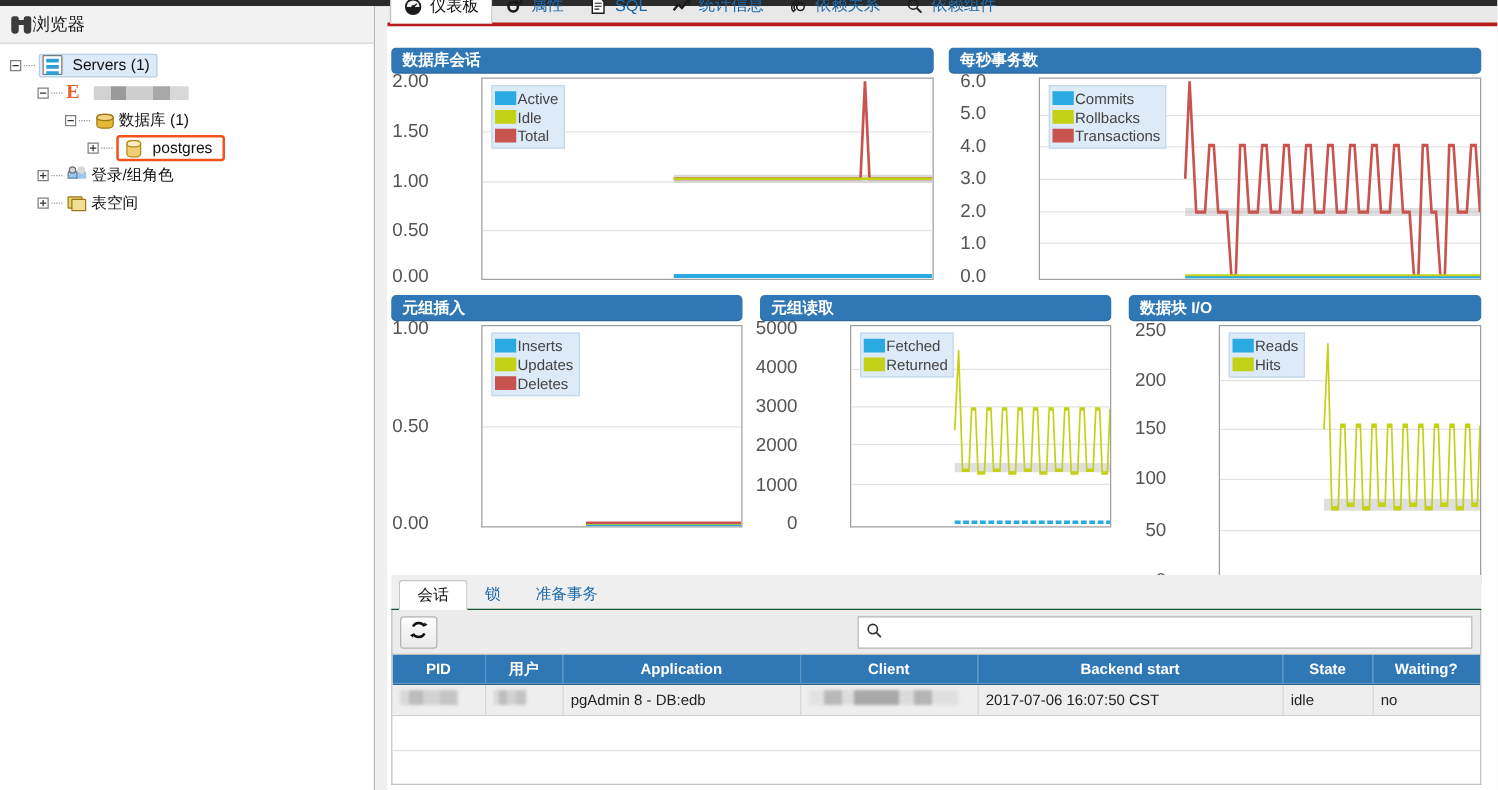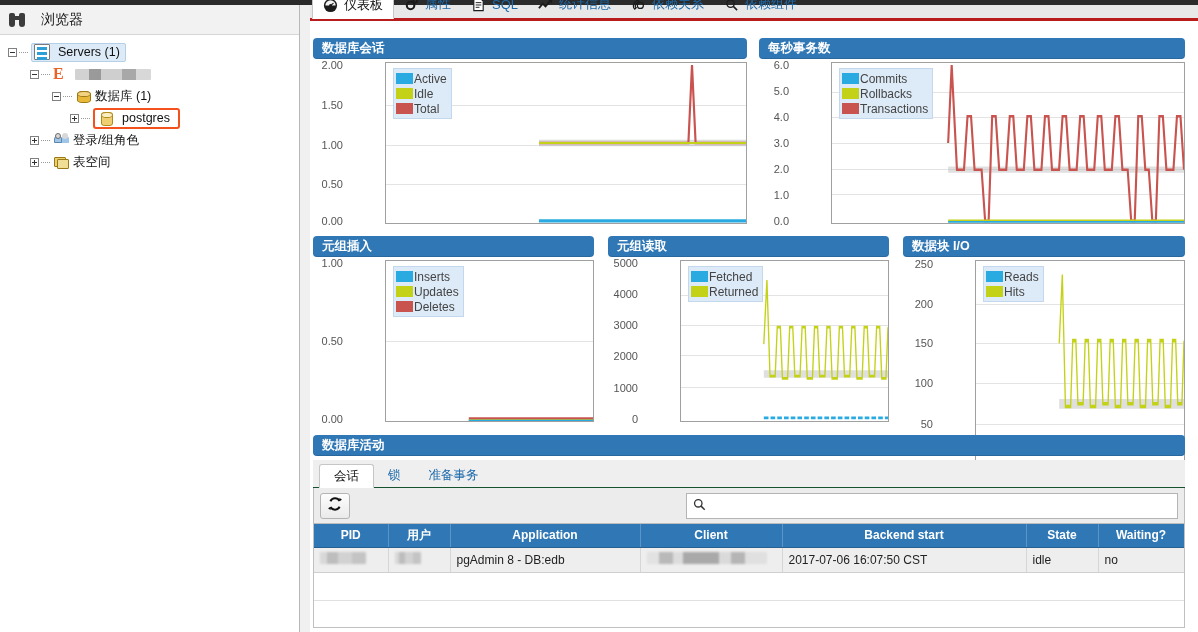--- a/index.html
+++ b/index.html
@@ -16,21 +16,21 @@
 
   
   .topstrip { position:absolute; left:0; top:0; width:1198px; height:5px; background:#2b2b2b; }
 
   
   .browser-panel {
     position:absolute; left:0; top:5px; width:300px; height:627px;
     background:#ffffff; border-right:1px solid #b8b8b8;
   }
   .browser-header {
-    height:30px; display:flex; align-items:center; gap:16px;
+    height:30px; display:flex; align-items:center; gap:1px;
     padding-left:9px; background:#f2f2f2; border-bottom:1px solid #d6d6d6;
   }
   .browser-title { font-size:14px; color:#1a1a1a; }
   .binoc { width:16px; height:14px; position:relative; }
   .binoc i { position:absolute; top:0; width:6px; height:14px; background:#3c3c3c; border-radius:2px 2px 3px 3px; }
   .binoc i.l { left:0; } .binoc i.r { right:0; }
   .binoc u { position:absolute; left:5px; top:3px; width:6px; height:4px; background:#3c3c3c; }
 
   .tree { padding:6px 0 0 0; font-size:12.5px; position:relative; }
   .tnode { display:flex; align-items:center; height:22px; position:relative; white-space:nowrap; }
@@ -131,21 +131,21 @@
   .panel { position:absolute; }
   .phead {
     height:21px; background:#2f77b5; color:#fff; font-weight:bold; font-size:12.5px;
     border-radius:4px; display:flex; align-items:center; padding-left:9px;
     box-shadow: inset 0 -1px 0 rgba(0,0,0,.12);
   }
   .pbody { position:absolute; left:0; right:0; top:24px; bottom:0; }
 
   .chartwrap { position:absolute; inset:0; }
   .yaxis { position:absolute; left:0; top:0; bottom:0; width:34px; }
-  .ytick { position:absolute; right:4px; transform:translateY(-50%); font-size:11px; color:#555; white-space:nowrap;margin-left:28px; }
+  .ytick { position:absolute; right:4px; transform:translateY(-50%); font-size:15px; color:#555; white-space:nowrap;margin-left:28px; }
   .plot { position:absolute; left:34px; right:0; top:0; bottom:0; border:1px solid #a0a0a0; background:#fff; overflow:hidden;margin-left:38px; }
   .grid { position:absolute; left:0; right:0; height:1px; background:#e3e3e3; }
   .legend {
     position:absolute; left:7px; top:5px; background:#ddeaf7; border:1px solid #c3d8ec;
     padding:2px 4px 2px 2px; z-index:5;
   }
   .lrow { display:flex; align-items:center; height:15px; font-size:12px; color:#444; }
   .swatch { width:17px; height:11px; margin-right:1px; flex:none; }
   .svgplot { position:absolute; inset:0; width:100%; height:100%; }
 
@@ -499,21 +499,20 @@
                     <span class="swatch" style="background:#c3d117"></span>
                     <span>Hits</span>
                   </div>
               </div>
             </div>
           </div>
         </div>
       </div>
 
       <div class="panel" style="left:3px; top:397px; width:872px; height:193px;">
-        <div class="phead">数据库活动</div>
         <div class="pbody" style="top:25px;">
 
           <div class="act-tabs">
             <div class="act-tab active">
                 <span>会话</span>
               </div>
             <div class="act-tab">
                 <span>锁</span>
               </div>
             <div class="act-tab">

